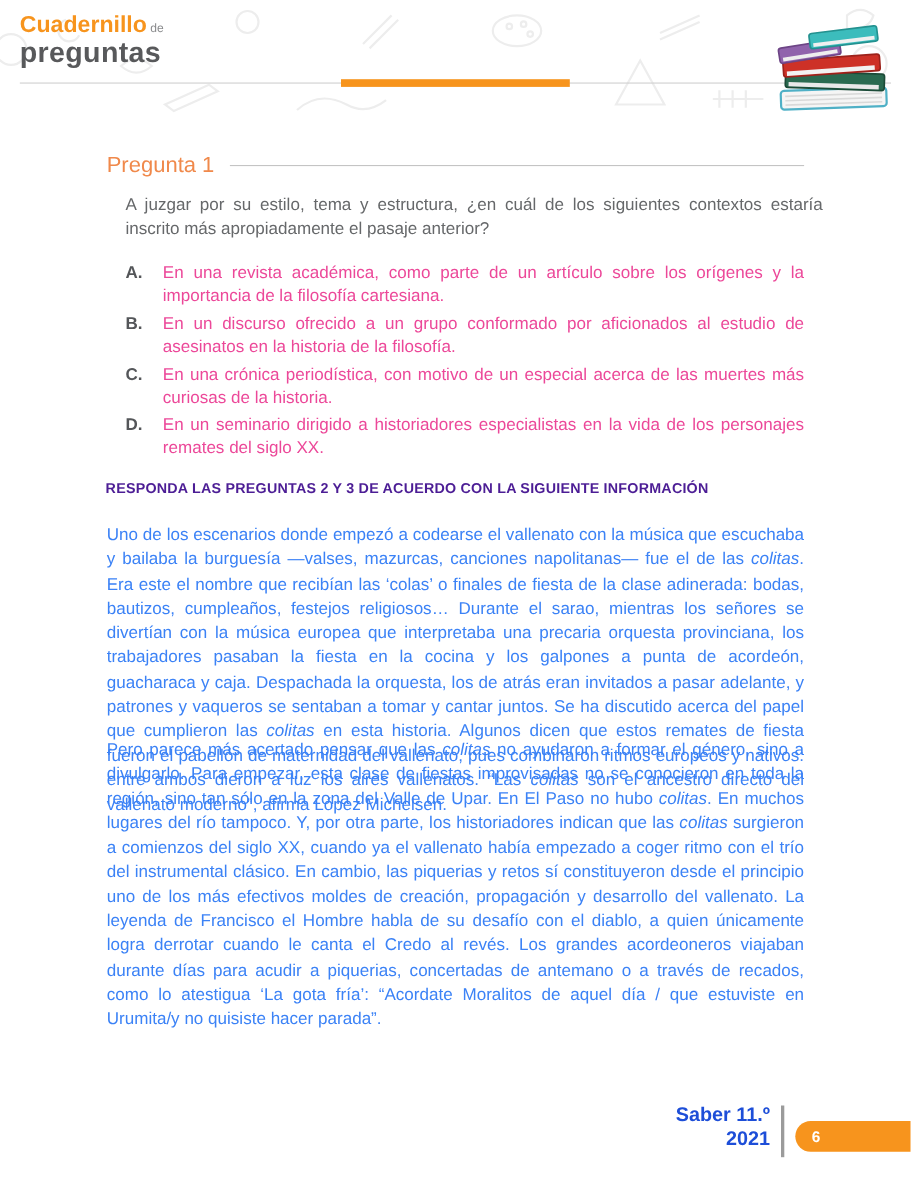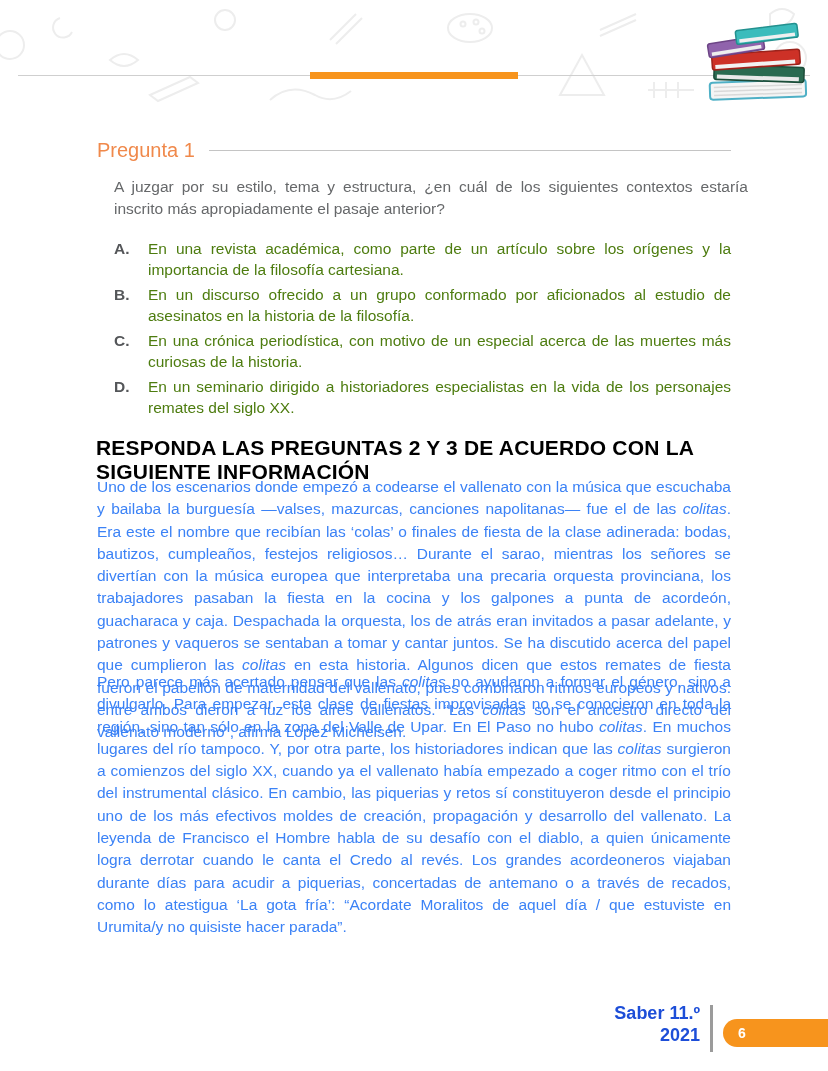--- a/index.html
+++ b/index.html
@@ -25,25 +25,25 @@
   .q-heading .q-label { font-size:20px; color:#F0894B; white-space:nowrap; }
   .q-heading .q-rule { flex:1; height:1px; background:#c4c4c4; margin-left:14px; }
 
   .prompt { position:absolute; left:114px; top:176px; width:634px;
             font-size:15.5px; line-height:22.3px; color:#66686A; text-align:justify; }
 
   .options { position:absolute; left:97px; top:238px; width:634px; }
   .option { display:flex; margin-bottom:4px; }
   .option .letter { flex:none; width:51px; padding-left:17px; font-weight:bold; color:#545659;
                     font-size:15.5px; line-height:21px; }
-  .option .otext { flex:1; font-size:15.5px; line-height:21px; color:#4d7c0f; text-align:justify; }
+  .option .otext { flex:1; font-size:15.5px; line-height:21px; color:#ec4899; text-align:justify; }
 
   
   .instruction { position:absolute; left:96px; top:436px; width:638px;
-                 font-size:21px; font-weight:bold; color:#000000; letter-spacing:0.2px; }
+                 font-size:13px; font-weight:bold; color:#4c1d95; letter-spacing:0.2px; }
 
   
   .passage-p { position:absolute; left:97px; width:634px;
                font-size:15.5px; line-height:22.3px; color:#3b82f6; text-align:justify; }
   .passage-p i { font-style:italic; }
   #p1 { top:476px; }
   #p2 { top:671px; }
   .citation { position:absolute; left:97px; top:944px; width:634px; text-align:right;
               font-size:13.5px; color:#6A6C6E; }
   .citation i { font-style:italic; }
@@ -73,20 +73,26 @@
     <path d="M560 95 l22 -40 l22 40 z"></path>
     <path d="M600 30 l36 -16 m-36 22 l36 -16"></path>
     <path d="M648 90 h46 m-40 -8 v16 m12 -16 v16 m12 -16 v16"></path>
     <circle cx="790" cy="58" r="16"></circle>
     <path d="M770 14 q12 -10 24 0 q-4 14 -24 12 z"></path>
     <path d="M330 40 l26 -26 m-20 30 l26 -26"></path>
     <path d="M60 18 a10 10 0 1 0 12 14"></path>
     <path d="M110 60 q14 -12 28 0 q-14 12 -28 0 z"></path>
   </svg>
 
+  <div class="brand">
+    <div class="line1">
+      <span>Cuadernillo</span><span class="de">de</span>
+    </div>
+    <div class="line2">preguntas</div>
+  </div>
 
   <div class="header-rule"></div>
   <div class="header-orange-bar"></div>
 
   <svg class="books" viewBox="0 0 120 82">
 
     <g transform="rotate(-2 60 70)">
       <rect x="10" y="59" width="96" height="17" rx="3" fill="#f5f5f5" stroke="#4fb0c6" stroke-width="2"></rect>
       <line x1="14" y1="64" x2="102" y2="64" stroke="#d9d9d9" stroke-width="1.5"></line>
       <line x1="14" y1="68" x2="102" y2="68" stroke="#d9d9d9" stroke-width="1.5"></line>

